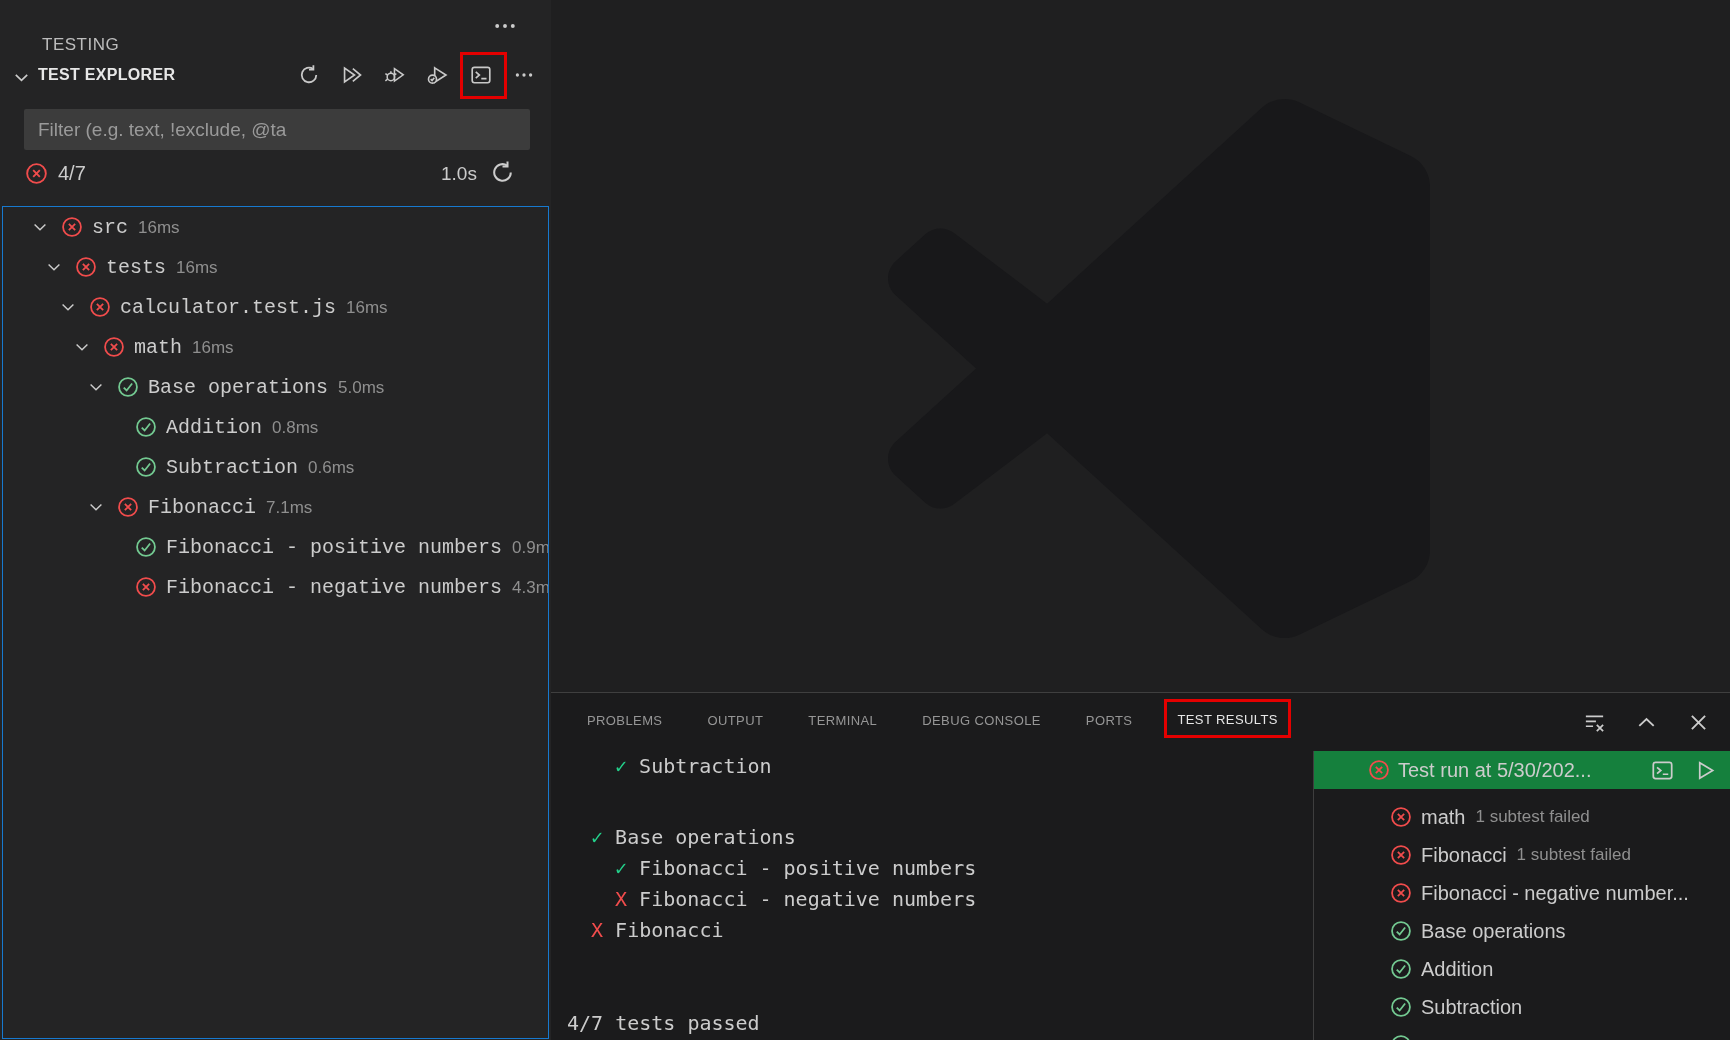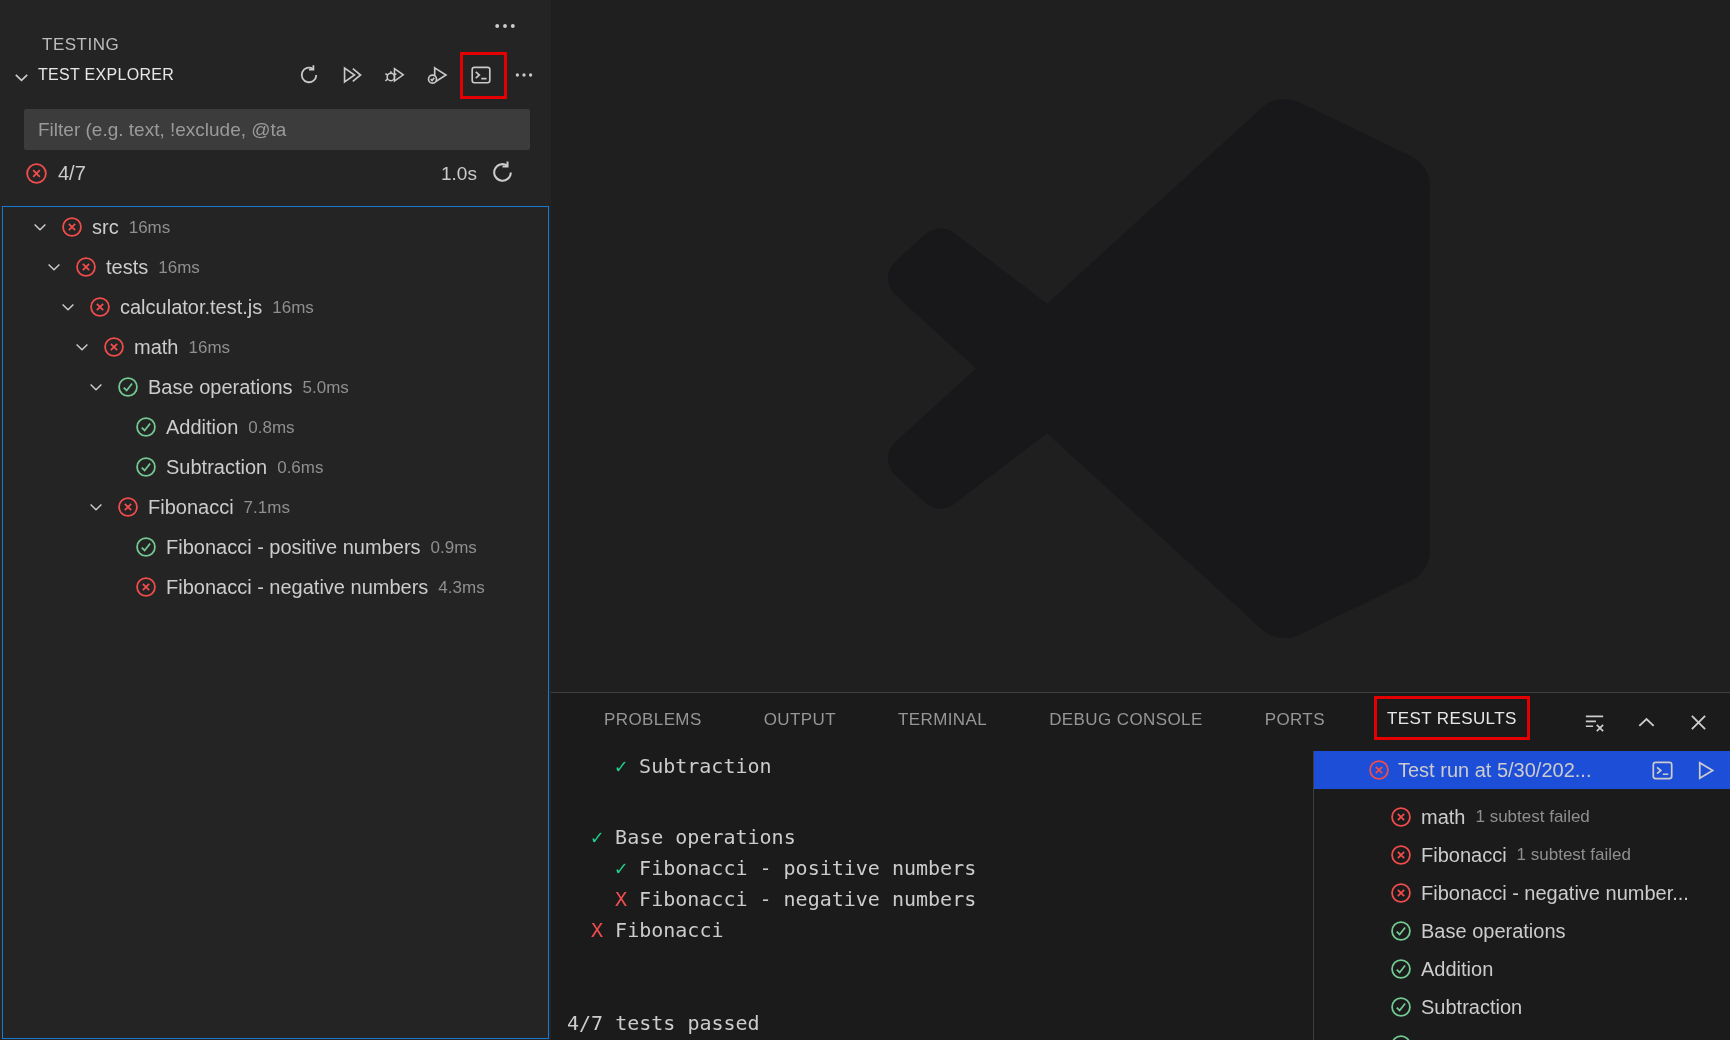--- a/index.html
+++ b/index.html
@@ -7,21 +7,21 @@
   .screen{
     position:relative; width:1730px; height:1040px; overflow:hidden;
     background:#252526; font-family:"Liberation Sans",sans-serif;
     -webkit-font-smoothing:antialiased;
   }
   
   .sidebar{ position:absolute; left:0; top:0; width:551px; height:1040px; background:#242425; }
   .sb-title{ position:absolute; left:42px; top:15px; font-size:17px; color:#bdbdbd; letter-spacing:.5px;margin-top:20px; }
   .sb-more{ position:absolute; left:492px; top:13px; width:26px; height:26px; color:#cccccc; }
   .section-chevron{ position:absolute; left:12px; top:68px; width:19px; height:19px; color:#cccccc; }
-  .section-label{ position:absolute; left:38px; top:66px; font-size:16px; font-weight:400; color:#e7e7e7; letter-spacing:.3px; }
+  .section-label{ position:absolute; left:38px; top:66px; font-size:16px; font-weight:700; color:#e7e7e7; letter-spacing:.3px; }
   .toolbar{ position:absolute; left:296px; top:62px; display:flex; gap:17px; }
   .tbtn{ width:26px; height:26px; display:flex; align-items:center; justify-content:center; color:#c9c9c9; }
   .tbtn svg{ width:22px; height:22px; }
   .filter-input{
     position:absolute; left:24px; top:109px; width:506px; height:41px;
     background:#3c3c3c; border:0; outline:0; border-radius:2px;
     color:#cccccc; font-size:19px; padding:0 14px; font-family:"Liberation Sans",sans-serif;
   }
   .filter-input::placeholder{ color:#9a9a9a; }
   .status-icon{ position:absolute; left:25px; top:162px; width:23px; height:23px; color:#f14c4c; }
@@ -33,44 +33,44 @@
     border:1px solid #1779cf; overflow:hidden;
   }
   .trow{ display:flex; align-items:center; height:40px; cursor:pointer; }
   .spacer{ flex:none; }
   .twistie{ flex:none; width:18px; height:18px; margin-right:12px; color:#cccccc; }
   .twistie svg{ width:18px; height:18px; }
   .state-icon{ flex:none; width:22px; height:22px; margin-right:9px; }
   .state-icon svg{ width:100%; height:100%; }
   [data-state="error"]{ color:#f14c4c; }
   [data-state="pass"]{ color:#73c991; }
-  .tlabel{ font-size:20px; color:#cccccc; white-space:nowrap; }
+  .tlabel{ font-size:20px; color:#cccccc; white-space:nowrap;font-family:Liberation Mono, monospace; }
   .ttime{ font-size:17px; color:#8f8f8f; margin-left:10px; padding-top:2px; white-space:nowrap; }
   
   .editor{ position:absolute; left:551px; top:0; width:1179px; height:692px; background:#1f1f20; overflow:hidden; }
   .watermark{ position:absolute; left:337px; top:96px; width:542px; height:545px; color:#18181a; }
   
   .panel{ position:absolute; left:551px; top:692px; width:1179px; height:348px; background:#1b1b1c; border-top:1px solid #3f3f3f; overflow:hidden; }
   .tabs{ position:absolute; left:36px; top:0; height:58px; display:flex; gap:45px; align-items:center; }
-  .tab{ position:relative; font-size:17px; letter-spacing:.4px; color:#969696; padding:4px 0 8px; cursor:pointer; white-space:nowrap;margin-left:17px; }
+  .tab{ position:relative; font-size:13px; letter-spacing:.4px; color:#969696; padding:4px 0 8px; cursor:pointer; white-space:nowrap; }
   .tab.active{ color:#e7e7e7; border-bottom:2px solid #dadada; }
   .tab.annotated::after{
     content:""; position:absolute; left:-13px; right:-13px; top:-9px; bottom:-3px;
     border:3px solid #e40000; pointer-events:none;
   }
   .panel-actions{ position:absolute; right:18px; top:16px; display:flex; gap:25px; }
   .pbtn{ width:27px; height:27px; color:#cccccc; display:flex; align-items:center; justify-content:center; }
   .pbtn svg{ width:23px; height:23px; }
   .console{ position:absolute; left:16px; top:58px; font-family:"DejaVu Sans Mono",monospace; font-size:20px; line-height:31px; color:#cccccc; }
   .cline{ min-height:31px; white-space:pre; }
   .mark.pass{ color:#23d18b; }
   .mark.fail{ color:#f14c4c; }
   
   .results{ position:absolute; left:762px; top:58px; right:0; bottom:0; border-left:1px solid #3e3e3e; overflow:hidden; }
-  .rheader{ height:38px; background:#1d4ed8; display:flex; align-items:center; padding:0 12px 0 54px; cursor:pointer; }
+  .rheader{ height:38px; background:#15803d; display:flex; align-items:center; padding:0 12px 0 54px; cursor:pointer; }
   .rheader .state-icon{ margin-right:8px; }
   .rheader-label{ font-size:20px; color:#cccccc; white-space:nowrap; overflow:hidden; }
   .rheader-actions{ margin-left:auto; display:flex; gap:17px; }
   .rheader-actions .pbtn{ width:26px; height:26px; }
   .ritems{ margin-top:9px; }
   .rrow{ height:38px; display:flex; align-items:center; padding-left:76px; cursor:pointer; }
   .rlabel{ font-size:20px; color:#cccccc; white-space:nowrap; }
   .rdetail{ font-size:17px; color:#8f8f8f; margin-left:10px; white-space:nowrap; }
   
   .tooltip{

